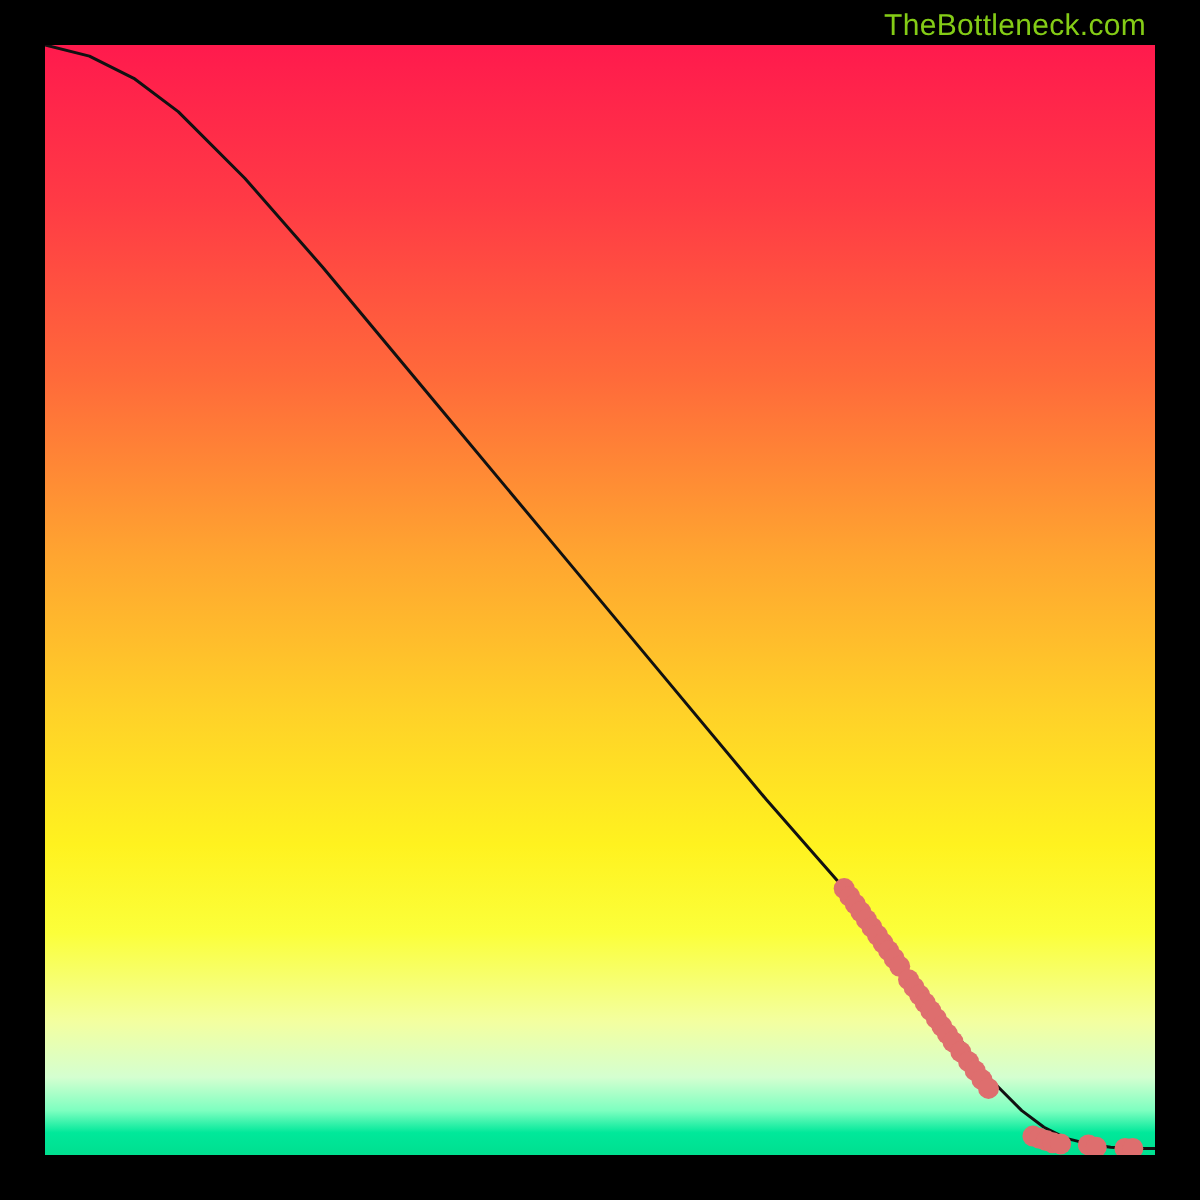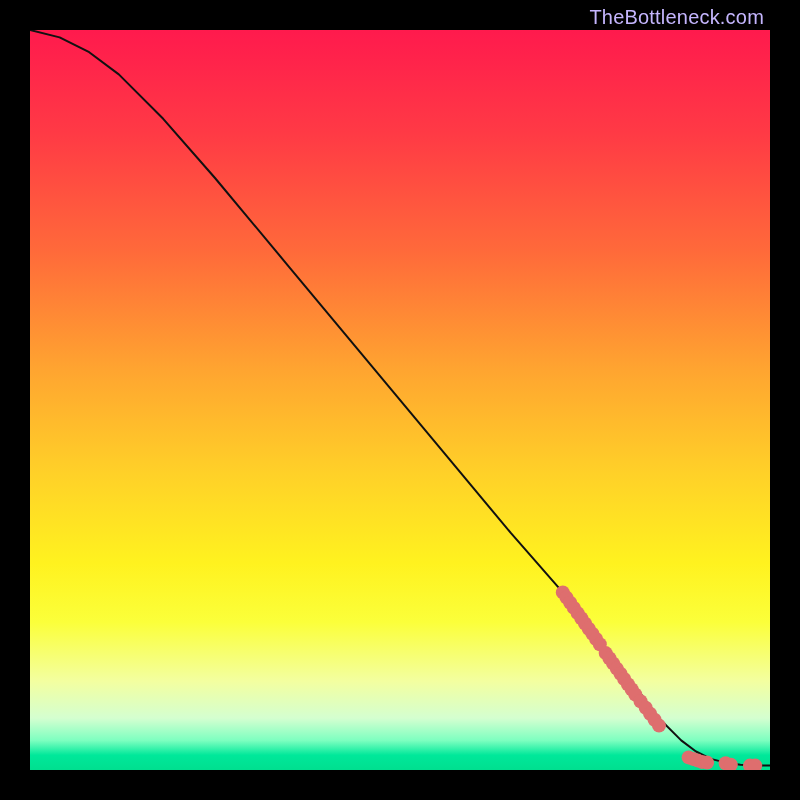--- a/index.html
+++ b/index.html
@@ -44,21 +44,21 @@
       #d4ffd0 93%,
       #7dffc0 96%,
       #00e89a 98%,
       #00df8f 100%
     );
   }
   .watermark {
     position: absolute;
     top: 6px;
     right: 36px;
-    color: #c4b5fd;
+    color: #84cc16;
     font-size: 20px;
     font-weight: 500;
     letter-spacing: 0.2px;
     user-select: none;
   }
   svg.curve {
     position: absolute;
     inset: 0;
     width: 740px;
     height: 740px;

